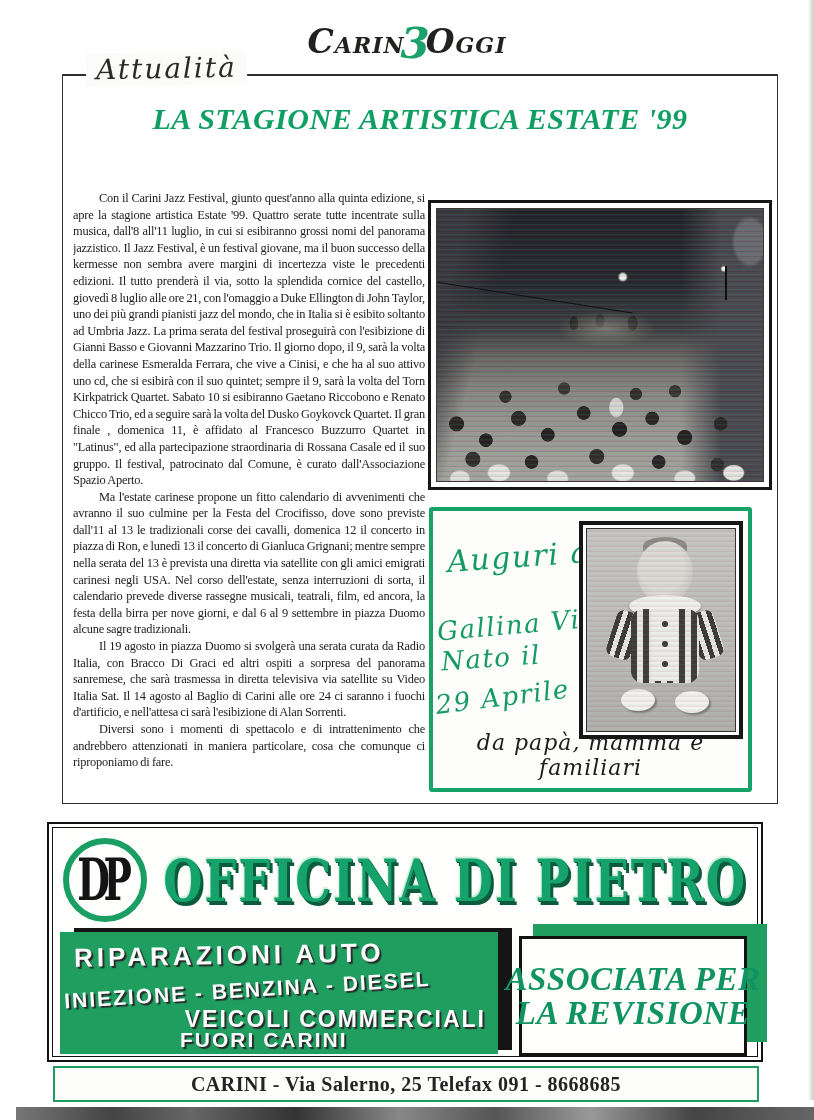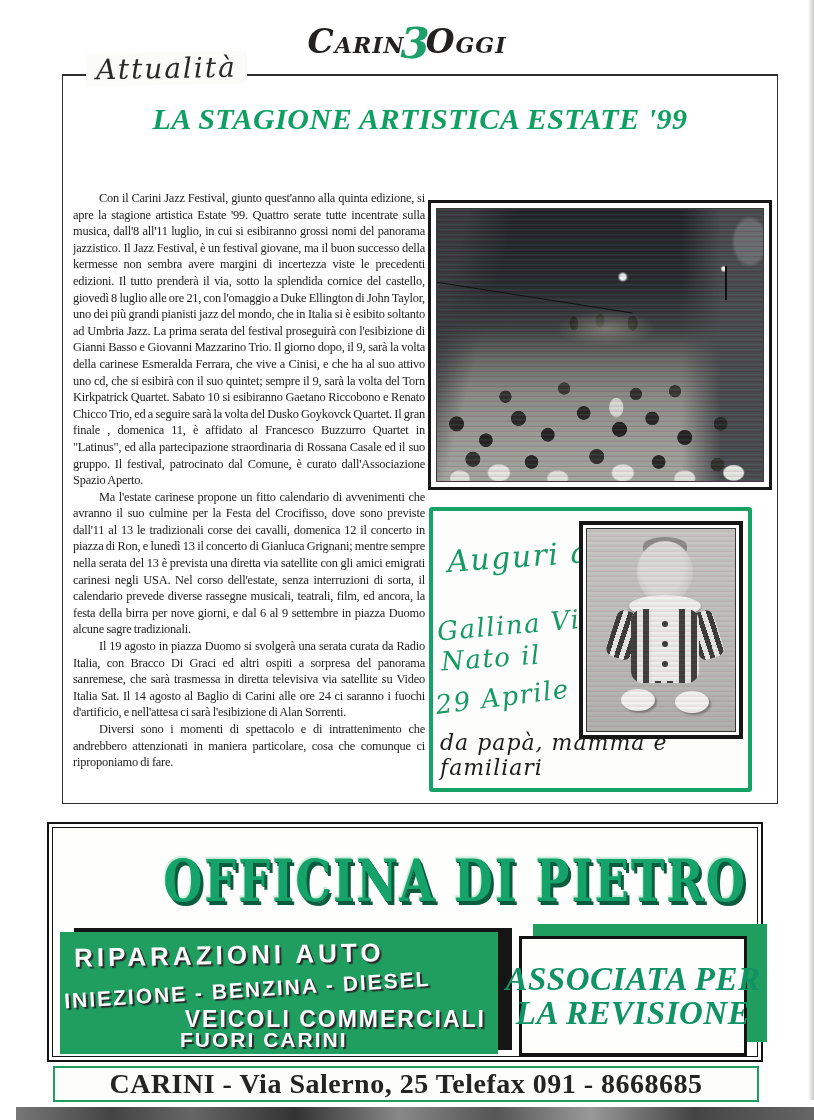--- a/index.html
+++ b/index.html
@@ -74,23 +74,23 @@
   .lamp-post{position:absolute;right:11%;top:21%;width:2px;height:34px;background:#101012;}
   
   .auguri-box{position:absolute;left:429px;top:507px;width:323px;height:285px;
               border:4px solid #17a267;border-radius:3px;background:#fdfdfc;box-sizing:border-box;}
   .auguri-line{position:absolute;font-family:"DejaVu Serif",serif;font-style:italic;
                color:#169a63;letter-spacing:1.5px;white-space:nowrap;}
   .aug1{left:14px;top:28px;font-size:30px;transform:rotate(-4deg);}
   .aug2{left:4px;top:98px;font-size:26px;transform:rotate(-5deg);}
   .aug3{left:8px;top:132px;font-size:26px;transform:rotate(-4deg);}
   .aug4{left:2px;top:168px;font-size:26px;transform:rotate(-7deg);}
-  .auguri-signature{position:absolute;left:0;bottom:8px;width:100%;text-align:left;
+  .auguri-signature{position:absolute;left:0;bottom:8px;width:100%;text-align:center;
                     font-family:"DejaVu Serif",serif;font-style:italic;font-size:22px;
-                    letter-spacing:1px;color:#1d1d1d;margin-left:7px;}
+                    letter-spacing:1px;color:#1d1d1d;}
   .baby-photo{position:absolute;left:146px;top:10px;width:164px;height:218px;
               border:4px solid #161616;background:#fff;padding:3px;box-sizing:border-box;}
   .baby-inner{width:100%;height:100%;border:1px solid #333;box-sizing:border-box;position:relative;overflow:hidden;
               background:linear-gradient(180deg,#c9c7c3 0%,#bdbbb7 60%,#b2b0ac 100%);}
   .baby-inner::after{content:"";position:absolute;inset:0;
       background:repeating-linear-gradient(180deg, rgba(60,180,130,.08) 0 1px, rgba(140,60,150,.08) 1px 2px, rgba(0,0,0,.07) 2px 3px, rgba(255,255,255,0) 3px 5px);}
   .b-head{position:absolute;left:50px;top:12px;width:56px;height:62px;border-radius:50%;
           background:radial-gradient(ellipse at 45% 40%, #dedbd6 50%, #c2bfba 90%);}
   .b-hair{position:absolute;left:56px;top:8px;width:44px;height:18px;border-radius:50% 50% 30% 30%;
           background:#8f8c88;}
@@ -132,21 +132,21 @@
   .svc4{left:120px;top:96px;font-size:21px;letter-spacing:2px;}
   .assoc-shadow{position:absolute;left:484px;top:100px;width:234px;height:118px;background:#1f9e60;}
   .assoc-box{position:absolute;left:470px;top:112px;width:228px;height:120px;background:#fefefd;
              border:3px solid #121212;box-sizing:border-box;display:flex;flex-direction:column;
              align-items:center;justify-content:center;}
   .assoc-line{font-family:"Liberation Serif",serif;font-style:italic;font-weight:bold;
               font-size:33px;line-height:34px;color:#109362;letter-spacing:.5px;white-space:nowrap;}
   .address-bar{position:absolute;left:53px;top:1066px;width:706px;height:36px;
                border:2px solid #1f9e60;box-sizing:border-box;background:#fdfdfc;
                display:flex;align-items:center;justify-content:center;}
-  .address-text{font-family:"Liberation Serif",serif;font-weight:bold;font-size:28px;
+  .address-text{font-family:"Liberation Serif",serif;font-weight:bold;font-size:20px;
                 color:#242424;letter-spacing:.5px;white-space:nowrap;}
   
   .scan-strip{position:absolute;left:16px;top:1107px;width:798px;height:13px;
               background:linear-gradient(90deg,#777 0%,#444 12%,#666 22%,#333 35%,#888 48%,#555 60%,#999 72%,#444 85%,#666 100%);}
   .scan-edge{position:absolute;right:0;top:0;width:6px;height:1100px;
              background:linear-gradient(to right, rgba(0,0,0,0), #c9c9c7);}
 </style>
 </head>
 <body>
 
@@ -197,20 +197,23 @@
             <i></i>
           </div>
         <div class="b-boot-l"></div>
         <div class="b-boot-r"></div>
       </div>
     </div>
     <div class="auguri-signature">da papà, mamma e familiari</div>
   </div>
 
   <div class="ad-box">
+    <div class="ad-logo">
+      <span>DP</span>
+    </div>
     <div class="ad-company">OFFICINA DI PIETRO</div>
 
     <div class="svc-shadow"></div>
     <div class="svc-panel">
       <div class="svc-line svc1">RIPARAZIONI AUTO</div>
       <div class="svc-line svc2">INIEZIONE - BENZINA - DIESEL</div>
       <div class="svc-line svc3">VEICOLI COMMERCIALI</div>
       <div class="svc-line svc4">FUORI CARINI</div>
     </div>
 

